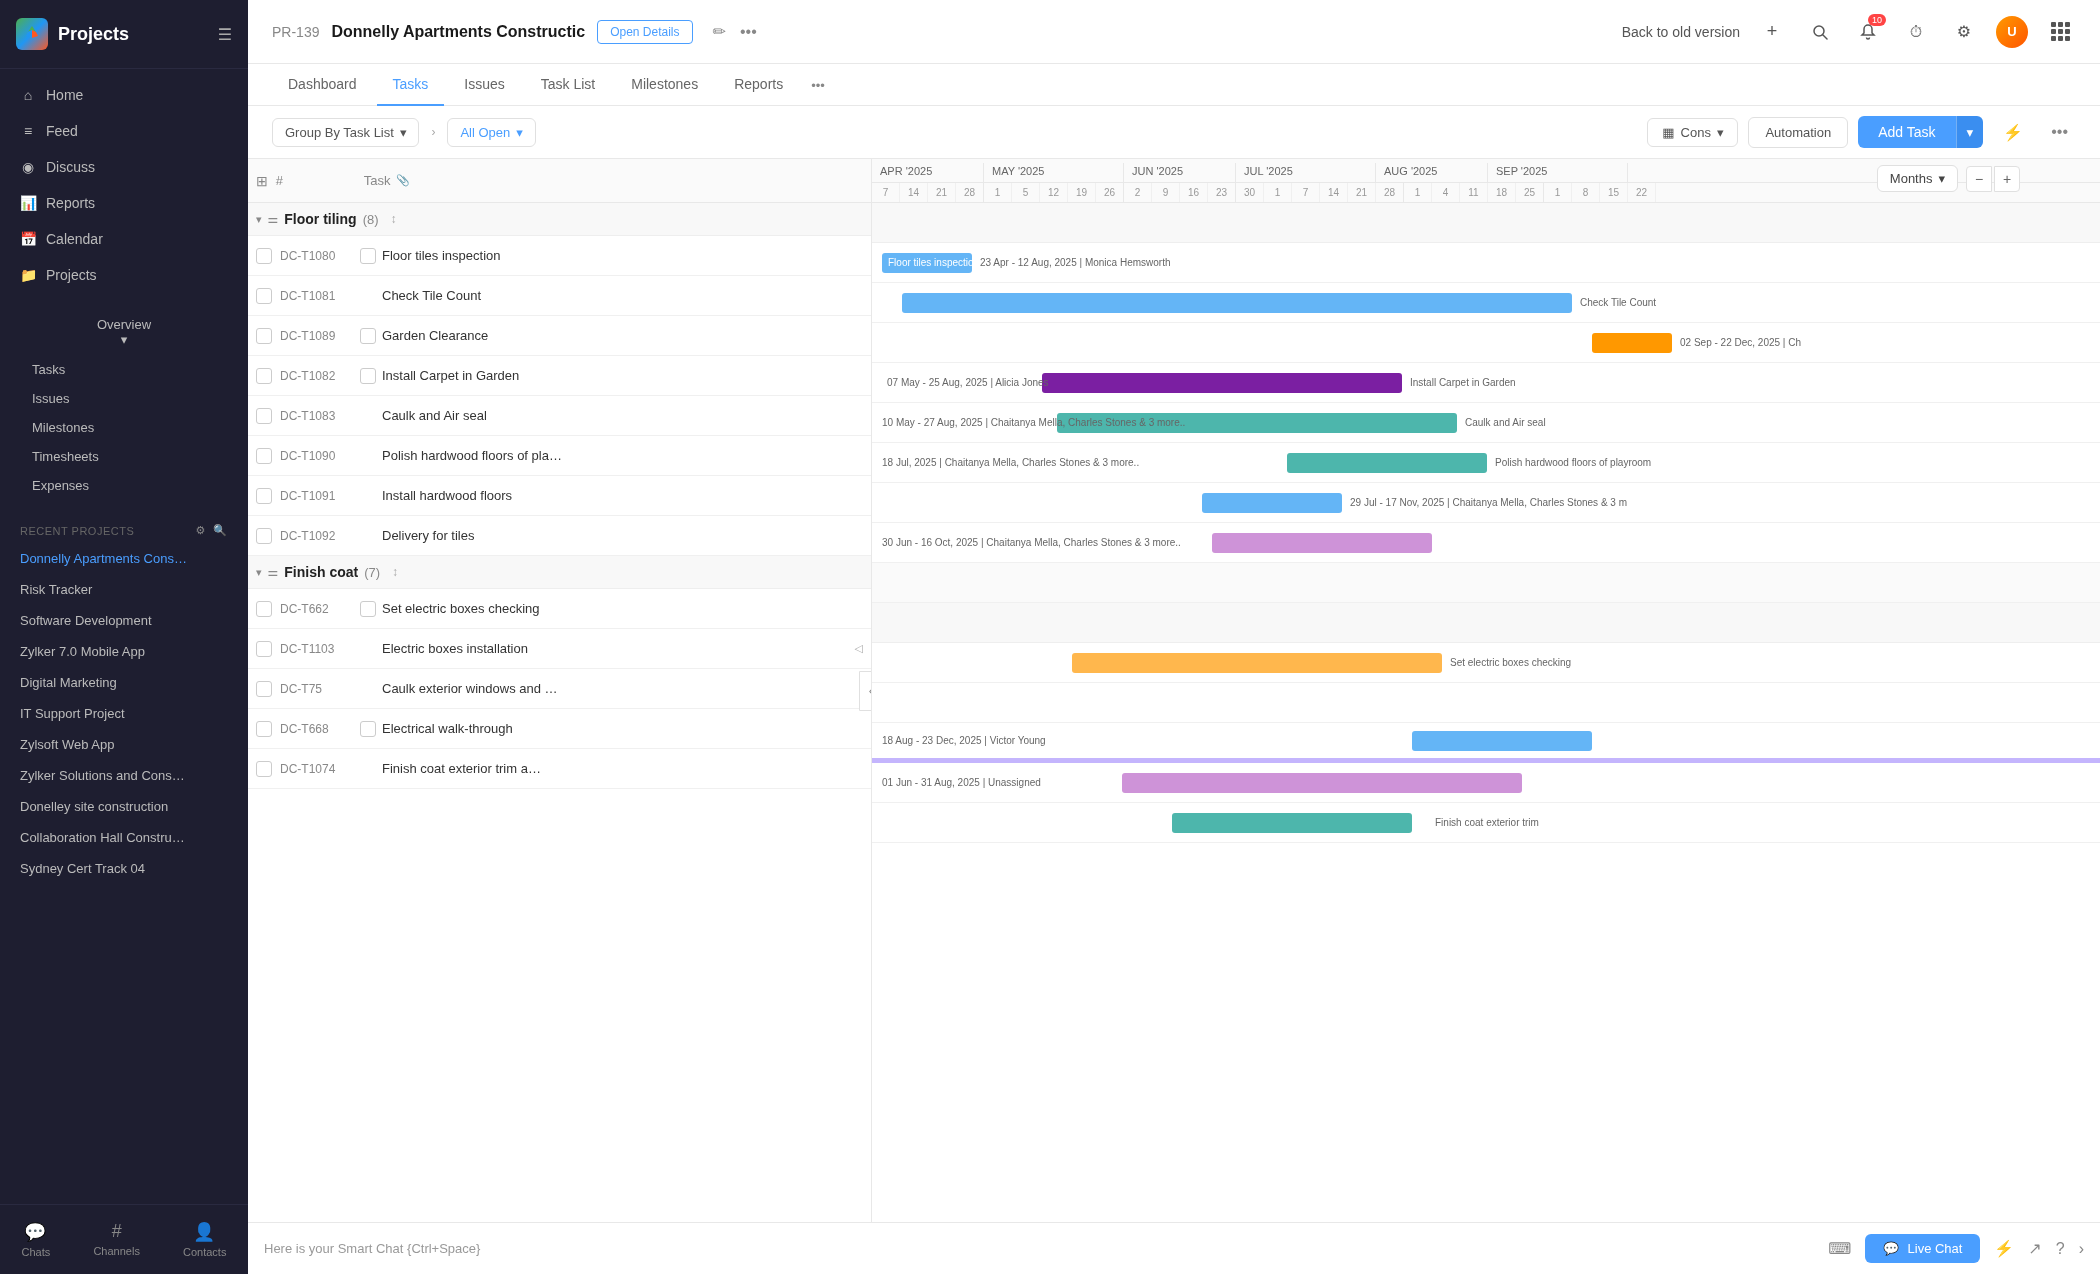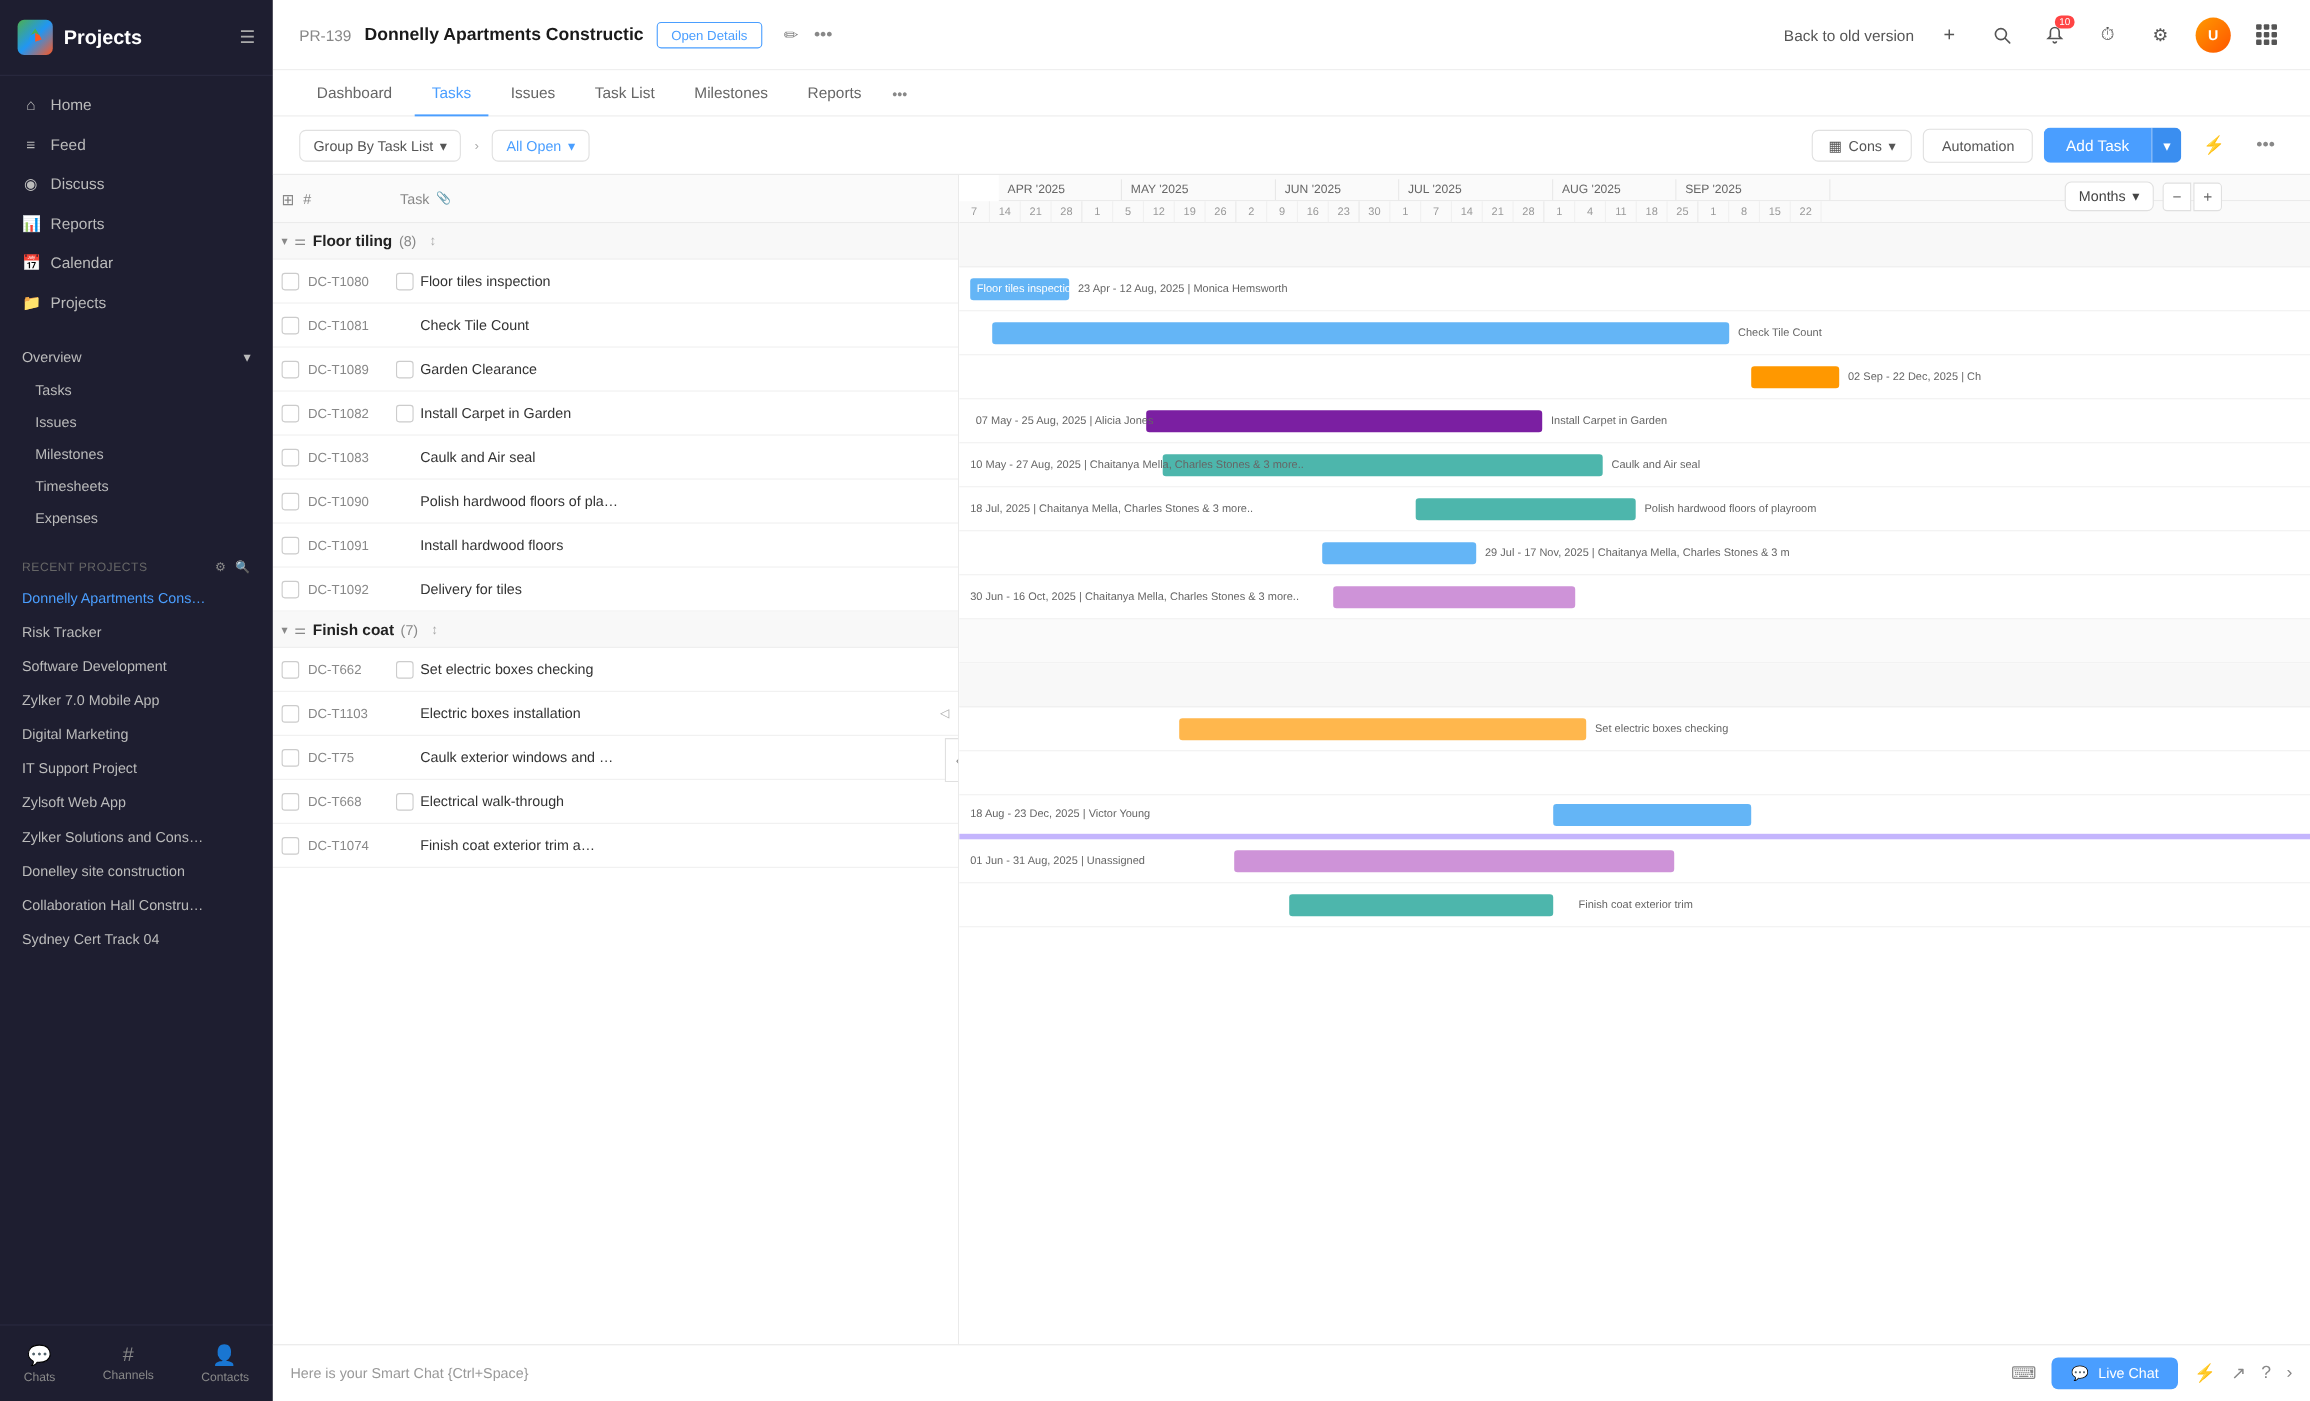--- a/index.html
+++ b/index.html
@@ -18,21 +18,21 @@
     .sidebar-nav-item { display: flex; align-items: center; gap: 10px; padding: 10px 20px; cursor: pointer; color: #bbb; font-size: 14px; }
     .sidebar-nav-item .nav-icon { width: 16px; text-align: center; font-size: 14px; }
     
     .sidebar-section-label { font-size: 11px; color: #666; padding: 16px 20px 6px; text-transform: uppercase; letter-spacing: 0.5px; display: flex; align-items: center; justify-content: space-between; }
     .sidebar-section-label .section-actions { display: flex; gap: 8px; }
     
     .sidebar-project-item { padding: 8px 20px; cursor: pointer; color: #bbb; font-size: 13px; white-space: nowrap; overflow: hidden; text-overflow: ellipsis; }
     .sidebar-project-item.active { color: #4a9eff; }
     
     .overview-section { padding: 8px 0; }
-    .overview-header { display: flex; align-items: center; justify-content: space-between; padding: 8px 20px; cursor: pointer; color: #bbb; }
+    .overview-header { display: flex; align-items: center; justify-content: space-between; padding: 8px 20px; cursor: pointer; color: #bbb; flex-direction: column; }
     .overview-header span { font-size: 13px; }
     .overview-item { padding: 7px 20px 7px 32px; cursor: pointer; color: #bbb; font-size: 13px; }
     
     
     .sidebar-bottom { margin-top: auto; border-top: 1px solid #2a2a40; padding: 10px 0; display: flex; justify-content: space-around; }
     .bottom-tab { display: flex; flex-direction: column; align-items: center; gap: 3px; cursor: pointer; color: #888; font-size: 11px; padding: 6px 12px; }
     .bottom-tab .tab-icon { font-size: 18px; }
     
     
     .main-content { flex: 1; display: flex; flex-direction: column; background: #fff; overflow: hidden; }
@@ -428,21 +428,21 @@
             <span>▾</span>
           </div>
           <div class="zoom-controls">
             <button class="zoom-btn">−</button>
             <button class="zoom-btn">+</button>
           </div>
         </div>
 
         <div style="min-width:800px;">
 
-          <div style="display:flex; height:24px; border-bottom:1px solid #e8e8e8; background:#fafafa; padding-top:4px;margin-left:36px;">
+          <div style="display:flex; height:24px; border-bottom:1px solid #e8e8e8; background:#fafafa; padding-top:4px;">
             <div style="flex:0 0 112px; border-right:1px solid #e8e8e8; padding-left:8px;"><span style="font-size:11px;color:#666;">APR '2025</span></div>
             <div style="flex:0 0 140px; border-right:1px solid #e8e8e8; padding-left:8px;"><span style="font-size:11px;color:#666;">MAY '2025</span></div>
             <div style="flex:0 0 112px; border-right:1px solid #e8e8e8; padding-left:8px;"><span style="font-size:11px;color:#666;">JUN '2025</span></div>
             <div style="flex:0 0 140px; border-right:1px solid #e8e8e8; padding-left:8px;"><span style="font-size:11px;color:#666;">JUL '2025</span></div>
             <div style="flex:0 0 112px; border-right:1px solid #e8e8e8; padding-left:8px;"><span style="font-size:11px;color:#666;">AUG '2025</span></div>
             <div style="flex:0 0 140px; border-right:1px solid #e8e8e8; padding-left:8px;"><span style="font-size:11px;color:#666;">SEP '2025</span></div>
           </div>
 
           <div style="display:flex; height:20px; border-bottom:1px solid #e8e8e8; background:#fafafa;">
 

